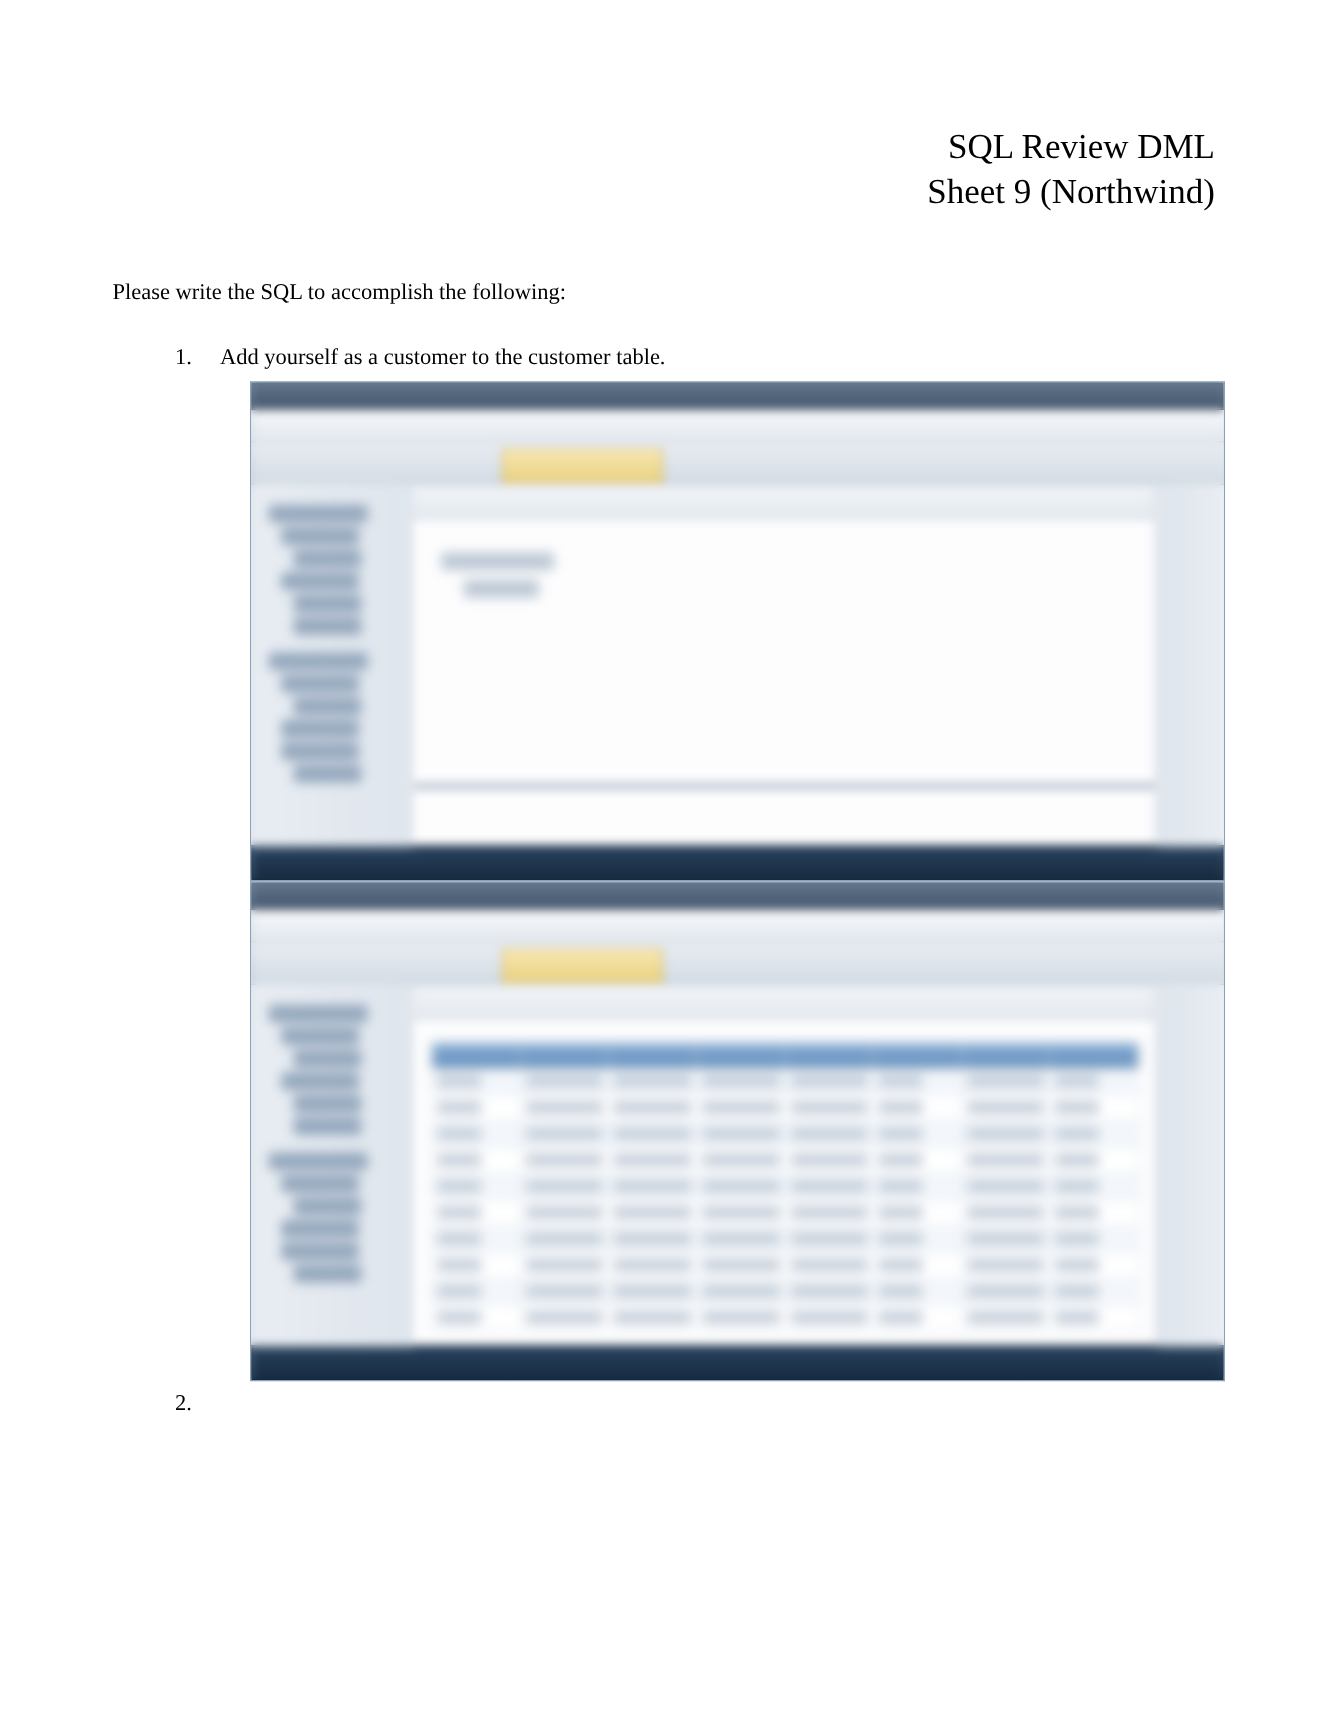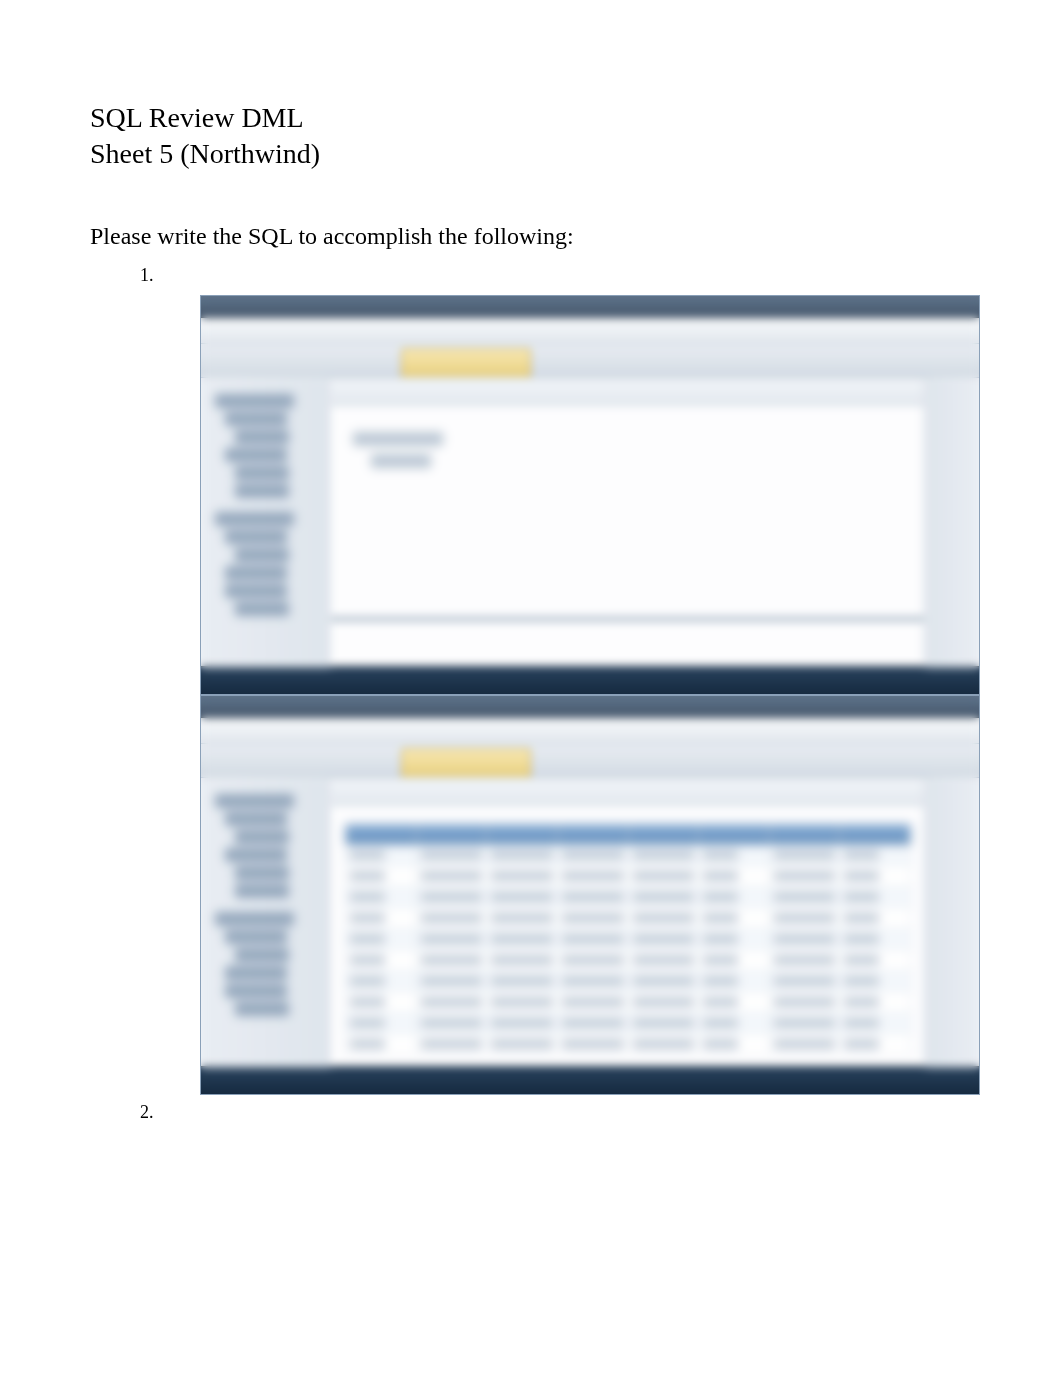--- a/index.html
+++ b/index.html
@@ -10,30 +10,30 @@
     body {
       background: #ffffff;
       font-family: "Times New Roman", Times, serif;
       width: 1062px;
       height: 1377px;
       position: relative;
       padding: 100px 90px 40px 90px;
       color: #000;
     }
     .title-block {
-      text-align: left;
+      text-align: right;
       margin-bottom: 50px;
     }
     .title-line {
       font-size: 28px;
       line-height: 1.3;
     }
     .instruction {
-      font-size: 24px;
-      margin-bottom: 14px;
+      font-size: 18px;
+      margin-bottom: 30px;
     }
     .list {
       padding-left: 50px;
     }
     .list-item {
       margin-bottom: 6px;
     }
     .list-row {
       display: flex;
       gap: 14px;
@@ -192,30 +192,31 @@
       backdrop-filter: blur(4px);
       background: rgba(255,255,255,0.04);
       pointer-events: none;
     }
   </style>
 </head>
 <body>
 
 <div class="title-block">
   <div class="title-line">SQL Review DML</div>
-  <div class="title-line">Sheet 5 (Northwind)</div>
+  <div class="title-line">Sheet 9 (Northwind)</div>
 </div>
 
 <div class="instruction">Please write the SQL to accomplish the following:</div>
 
 <div class="list">
 
   <div class="list-item">
     <div class="list-row">
       <span class="list-num">1.</span>
+      <span>Add yourself as a customer to the customer table.</span>
     </div>
 
     <div class="shot-container">
 
       <div class="shot shot-a">
         <div class="win-title"></div>
         <div class="win-menu"></div>
         <div class="win-toolbar">
           <div class="toolbar-tab"></div>
         </div>

